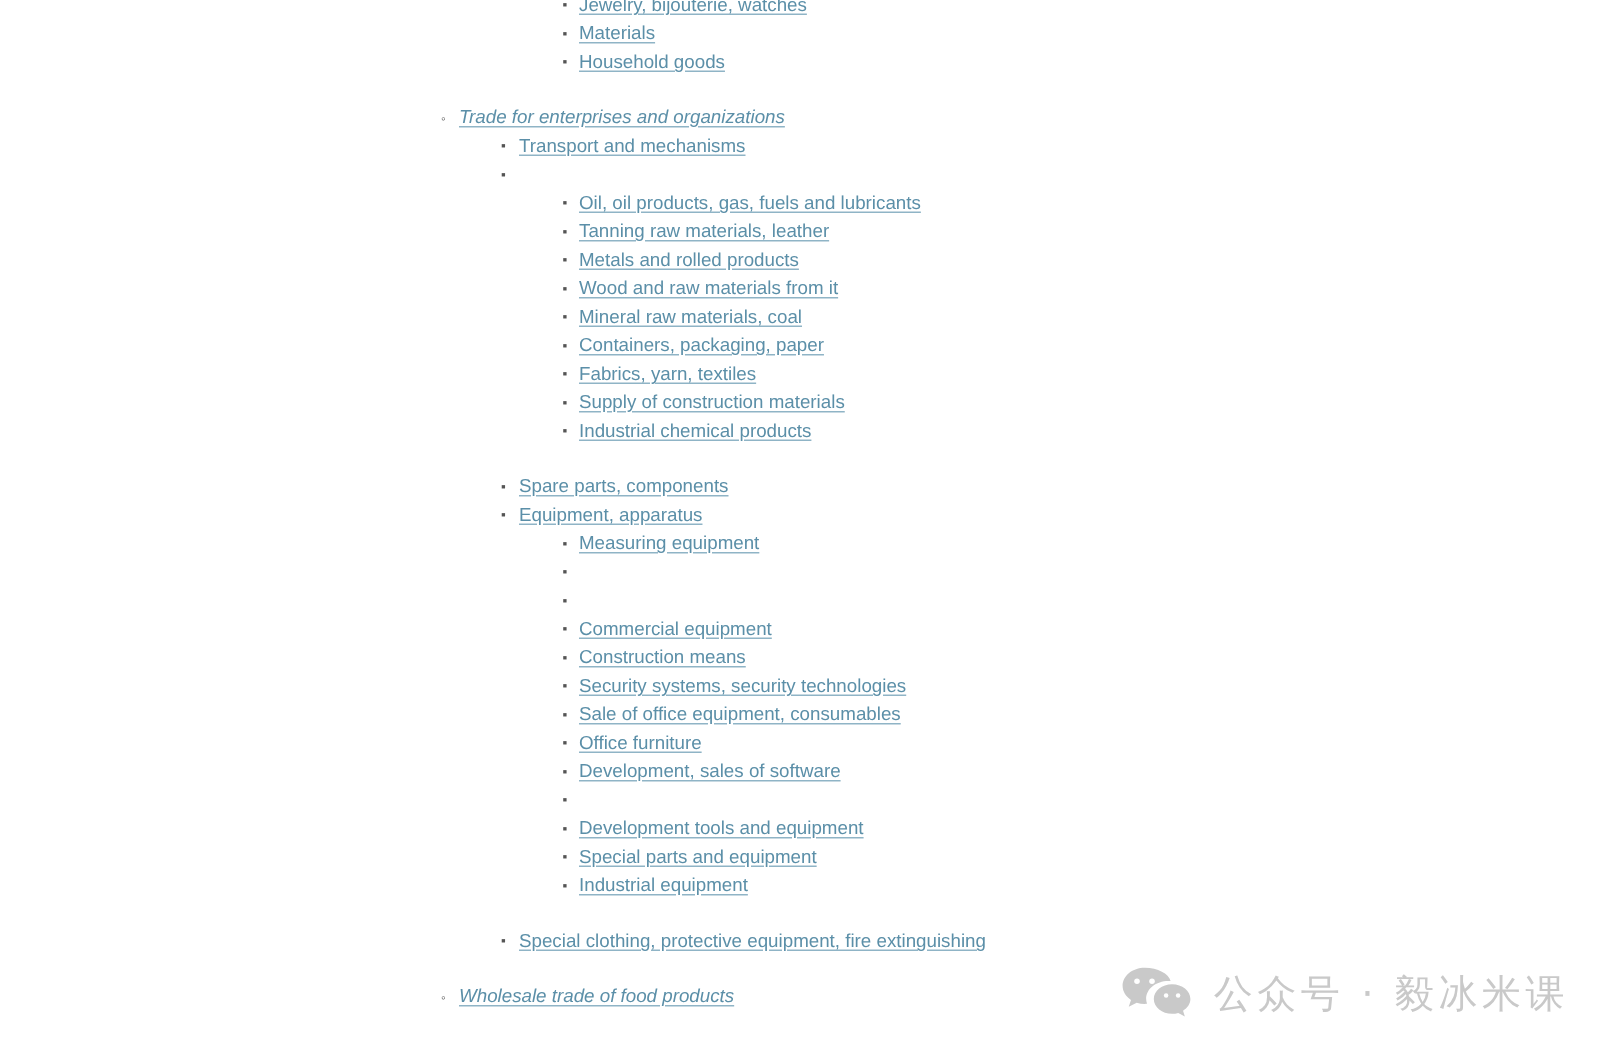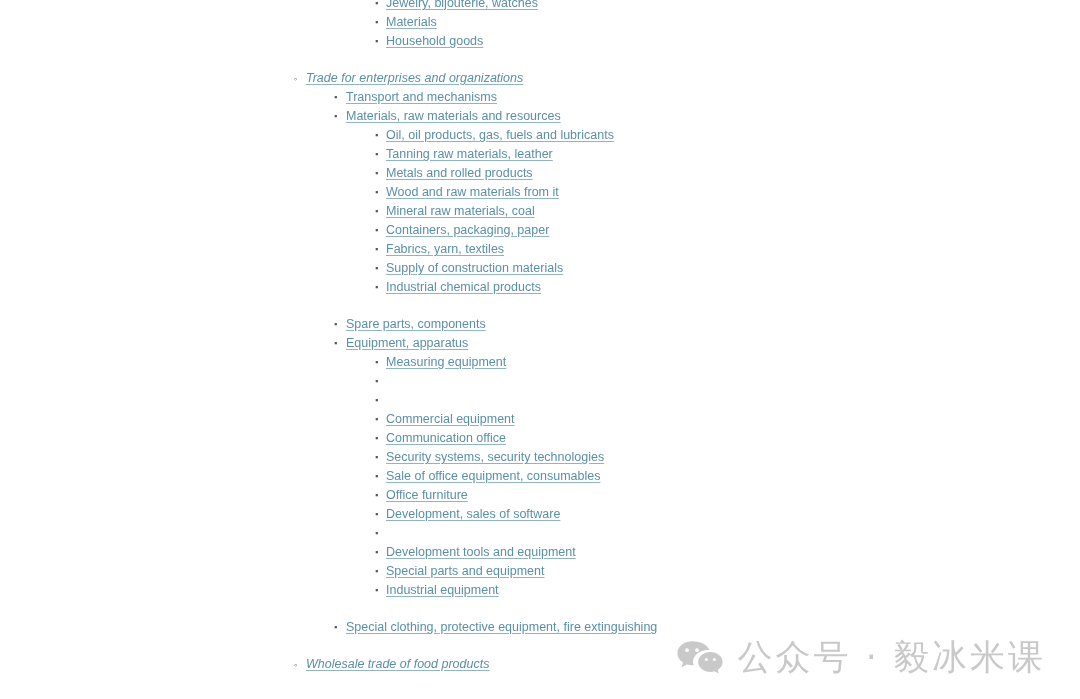--- a/index.html
+++ b/index.html
@@ -79,21 +79,21 @@
   #watermark {
     position: absolute;
     right: 34px;
     bottom: 18px;
     display: flex;
     align-items: center;
     gap: 14px;
     user-select: none;
   }
   #watermark .wm-text {
-    font-size: 35px;
+    font-size: 26px;
     color: #c9c9c9;
     letter-spacing: 3px;
     font-family: "DejaVu Sans", sans-serif;
     white-space: nowrap;
   }
   .wechat-icon { display: block; }
 </style>
 </head>
 <body>
 
@@ -113,21 +113,20 @@
     <div class="row lv1 gap-before">
       <span class="bullet">◦</span>
       <a class="lbl">Trade for enterprises and organizations</a>
     </div>
     <div class="row lv2">
       <span class="bullet">▪</span>
       <a class="lbl">Transport and mechanisms</a>
     </div>
     <div class="row lv2">
       <span class="bullet">▪</span>
-      <a class="lbl">Materials, raw materials and resources</a>
     </div>
     <div class="row lv3">
       <span class="bullet">▪</span>
       <a class="lbl">Oil, oil products, gas, fuels and lubricants</a>
     </div>
     <div class="row lv3">
       <span class="bullet">▪</span>
       <a class="lbl">Tanning raw materials, leather</a>
     </div>
     <div class="row lv3">
@@ -175,21 +174,21 @@
     </div>
     <div class="row lv3">
       <span class="bullet">▪</span>
     </div>
     <div class="row lv3">
       <span class="bullet">▪</span>
       <a class="lbl">Commercial equipment</a>
     </div>
     <div class="row lv3">
       <span class="bullet">▪</span>
-      <a class="lbl">Communication office</a>
+      <a class="lbl">Construction means</a>
     </div>
     <div class="row lv3">
       <span class="bullet">▪</span>
       <a class="lbl">Security systems, security technologies</a>
     </div>
     <div class="row lv3">
       <span class="bullet">▪</span>
       <a class="lbl">Sale of office equipment, consumables</a>
     </div>
     <div class="row lv3">

